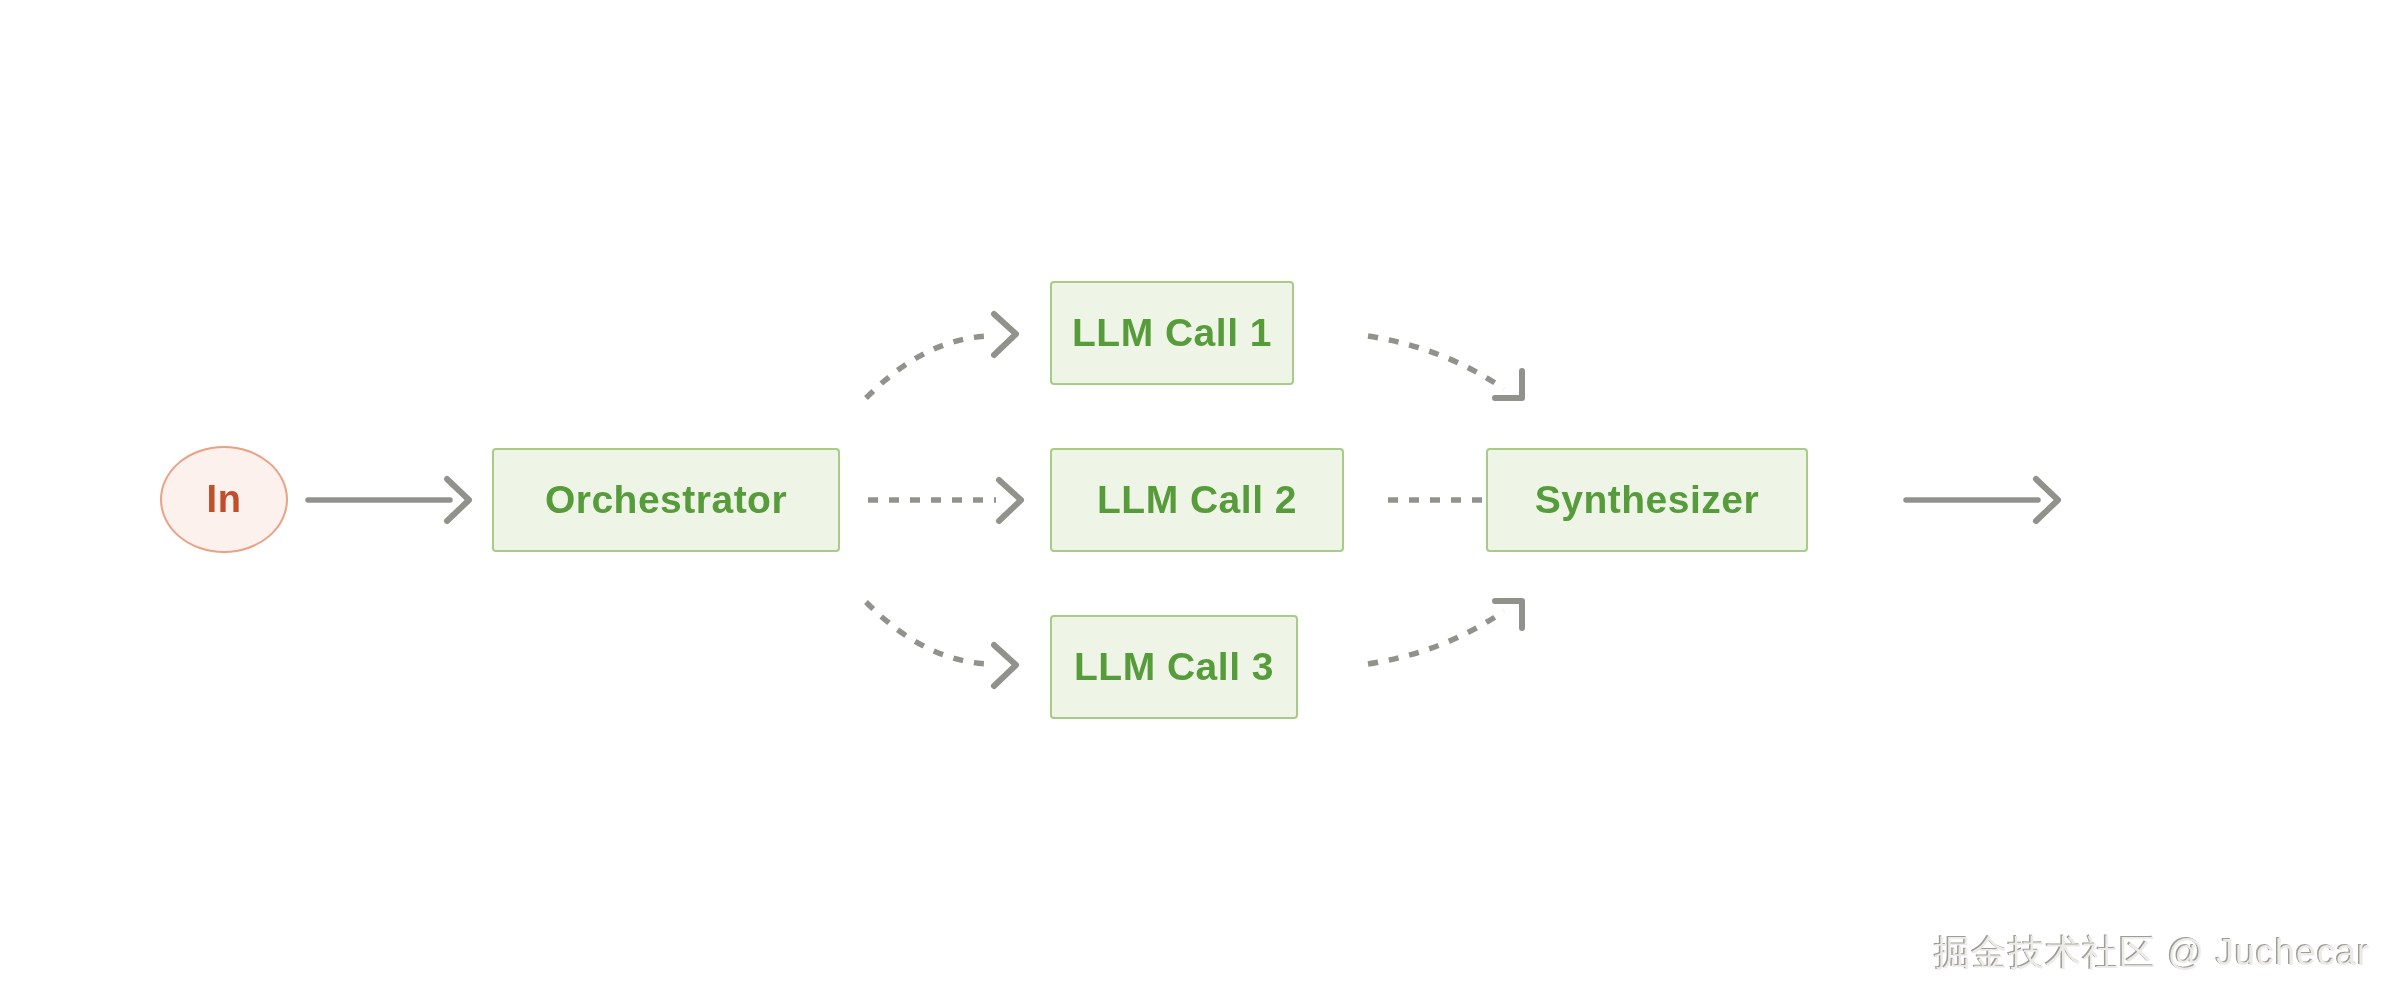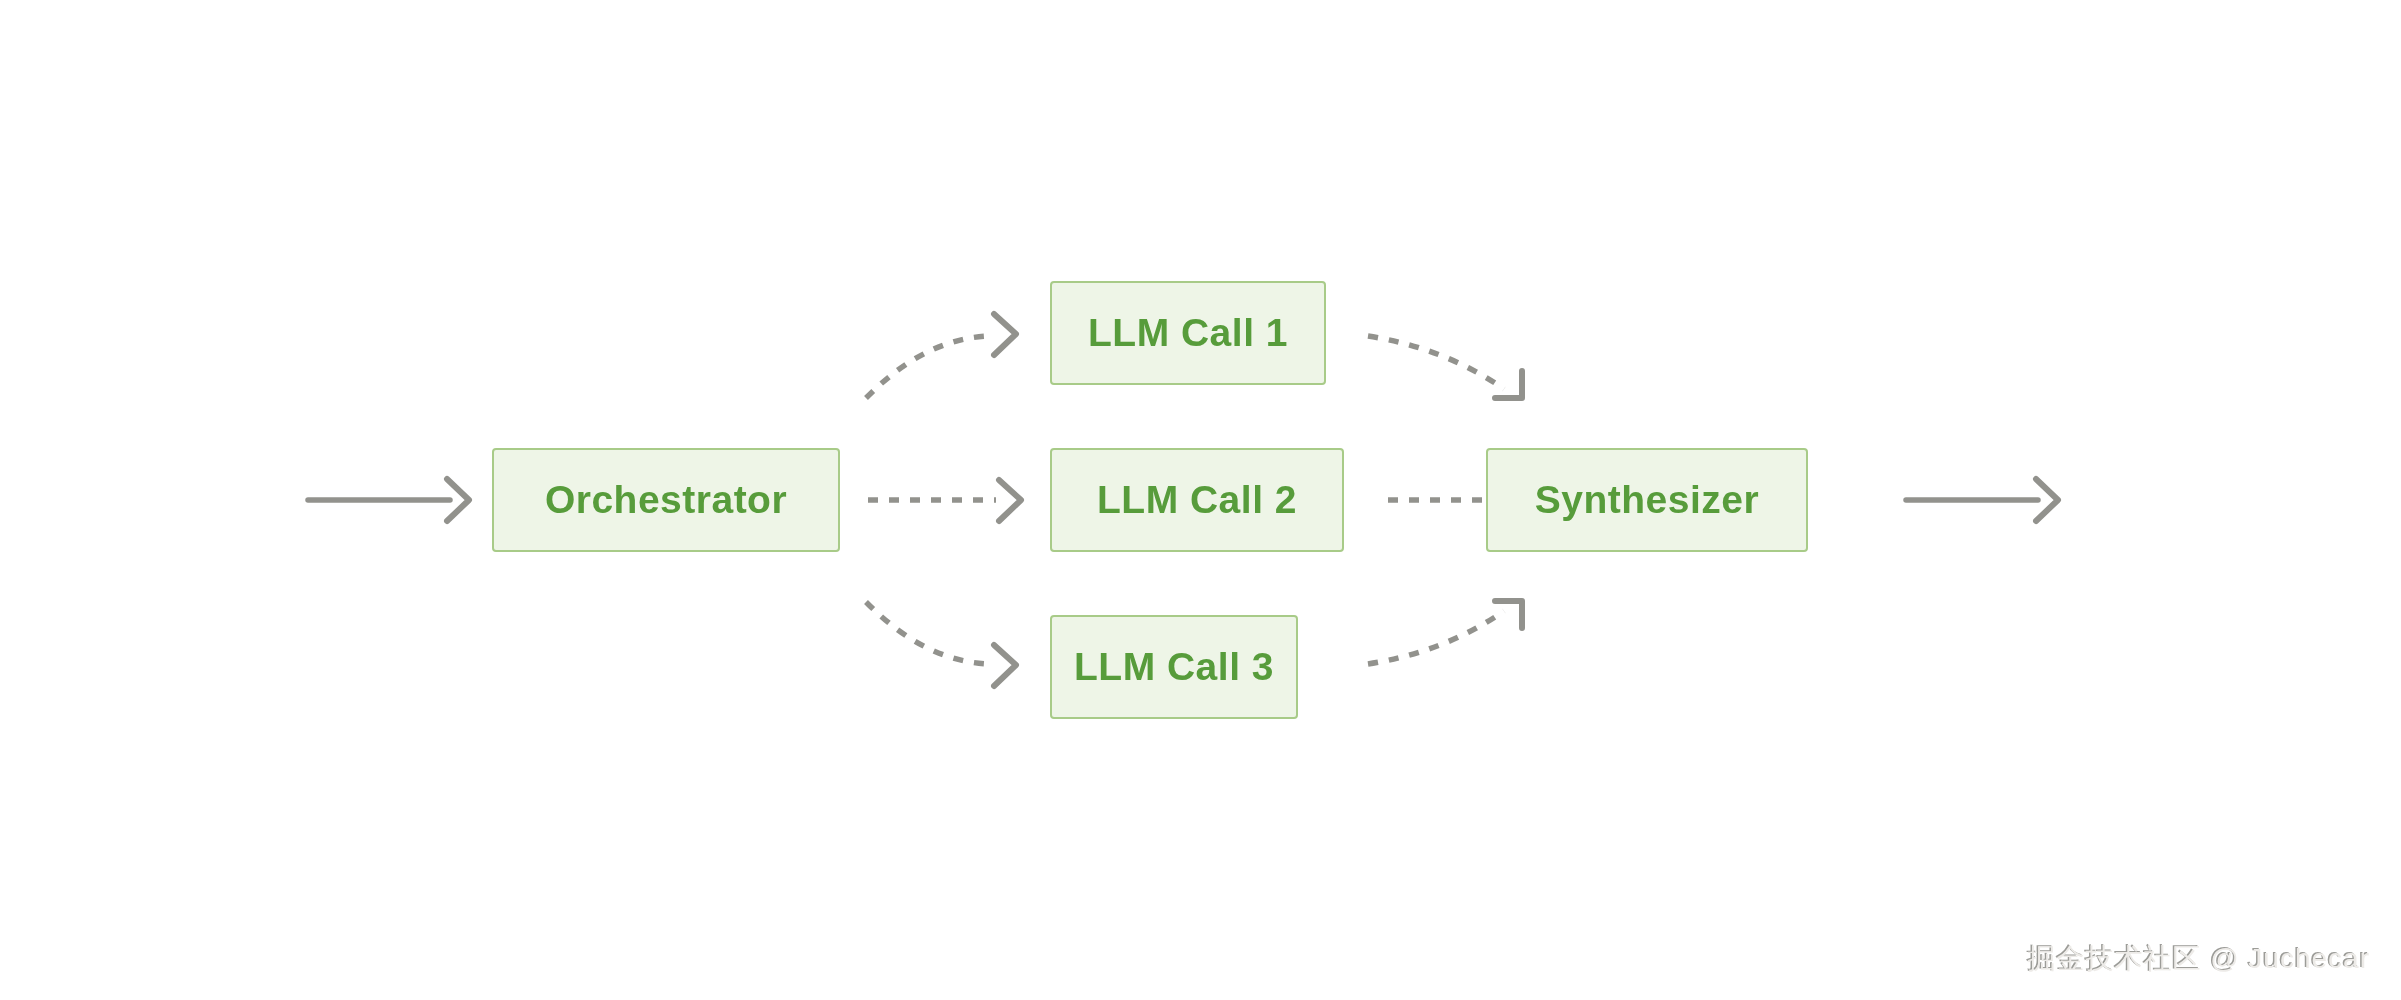--- a/index.html
+++ b/index.html
@@ -68,31 +68,31 @@
   }
   .node.endpoint {
     background: var(--red-fill);
     border: 2px solid var(--red-border);
     color: var(--red-text);
     font-size: 38px;
   }
 
   .node-in          { left: 160px;  top: 446px; width: 128px; height: 107px; border-radius: 50% 50% 50% 50% / 50% 50% 50% 50%; }
   .node-orchestrator{ left: 492px;  top: 448px; width: 348px; height: 104px; align-items: center; }
-  .node-llm1        { left: 1050px; top: 281px; width: 276px; height: 104px; }
+  .node-llm1        { left: 1050px; top: 281px; width: 244px; height: 104px; }
   .node-llm2        { left: 1050px; top: 448px; width: 294px; height: 104px; }
   .node-llm3        { left: 1050px; top: 615px; width: 248px; height: 104px; }
   .node-synthesizer { left: 1486px; top: 448px; width: 322px; height: 104px; }
   .node-out         { left: 2083px; top: 445px; width: 157px; height: 108px; border-radius: 48px; }
 
   .watermark {
     position: absolute;
     right: 31px;
     bottom: 22px;
-    font-size: 28px;
+    font-size: 36px;
     font-weight: 400;
     color: var(--watermark-fill);
     text-shadow: -1.5px -1.5px 0 var(--watermark-shadow), 1px 1px 0 #ffffff;
     letter-spacing: 1px;
     white-space: nowrap;
   }
 </style>
 </head>
 <body>
 
@@ -135,20 +135,23 @@
       <path class="edge-head" d="M1495 601 L1522 601 L1522 628"></path>
     </g>
 
     <g>
       <path class="edge-line" d="M1906 500 H2038"></path>
       <path class="edge-head" d="M2036 479 L2058 500 L2036 521"></path>
     </g>
 
   </svg>
 
+  <div class="node endpoint node-in">
+    <span>In</span>
+  </div>
 
   <div class="node process node-orchestrator">
     <span>Orchestrator</span>
   </div>
 
   <div class="node process node-llm1">
     <span>LLM Call 1</span>
   </div>
 
   <div class="node process node-llm2">

